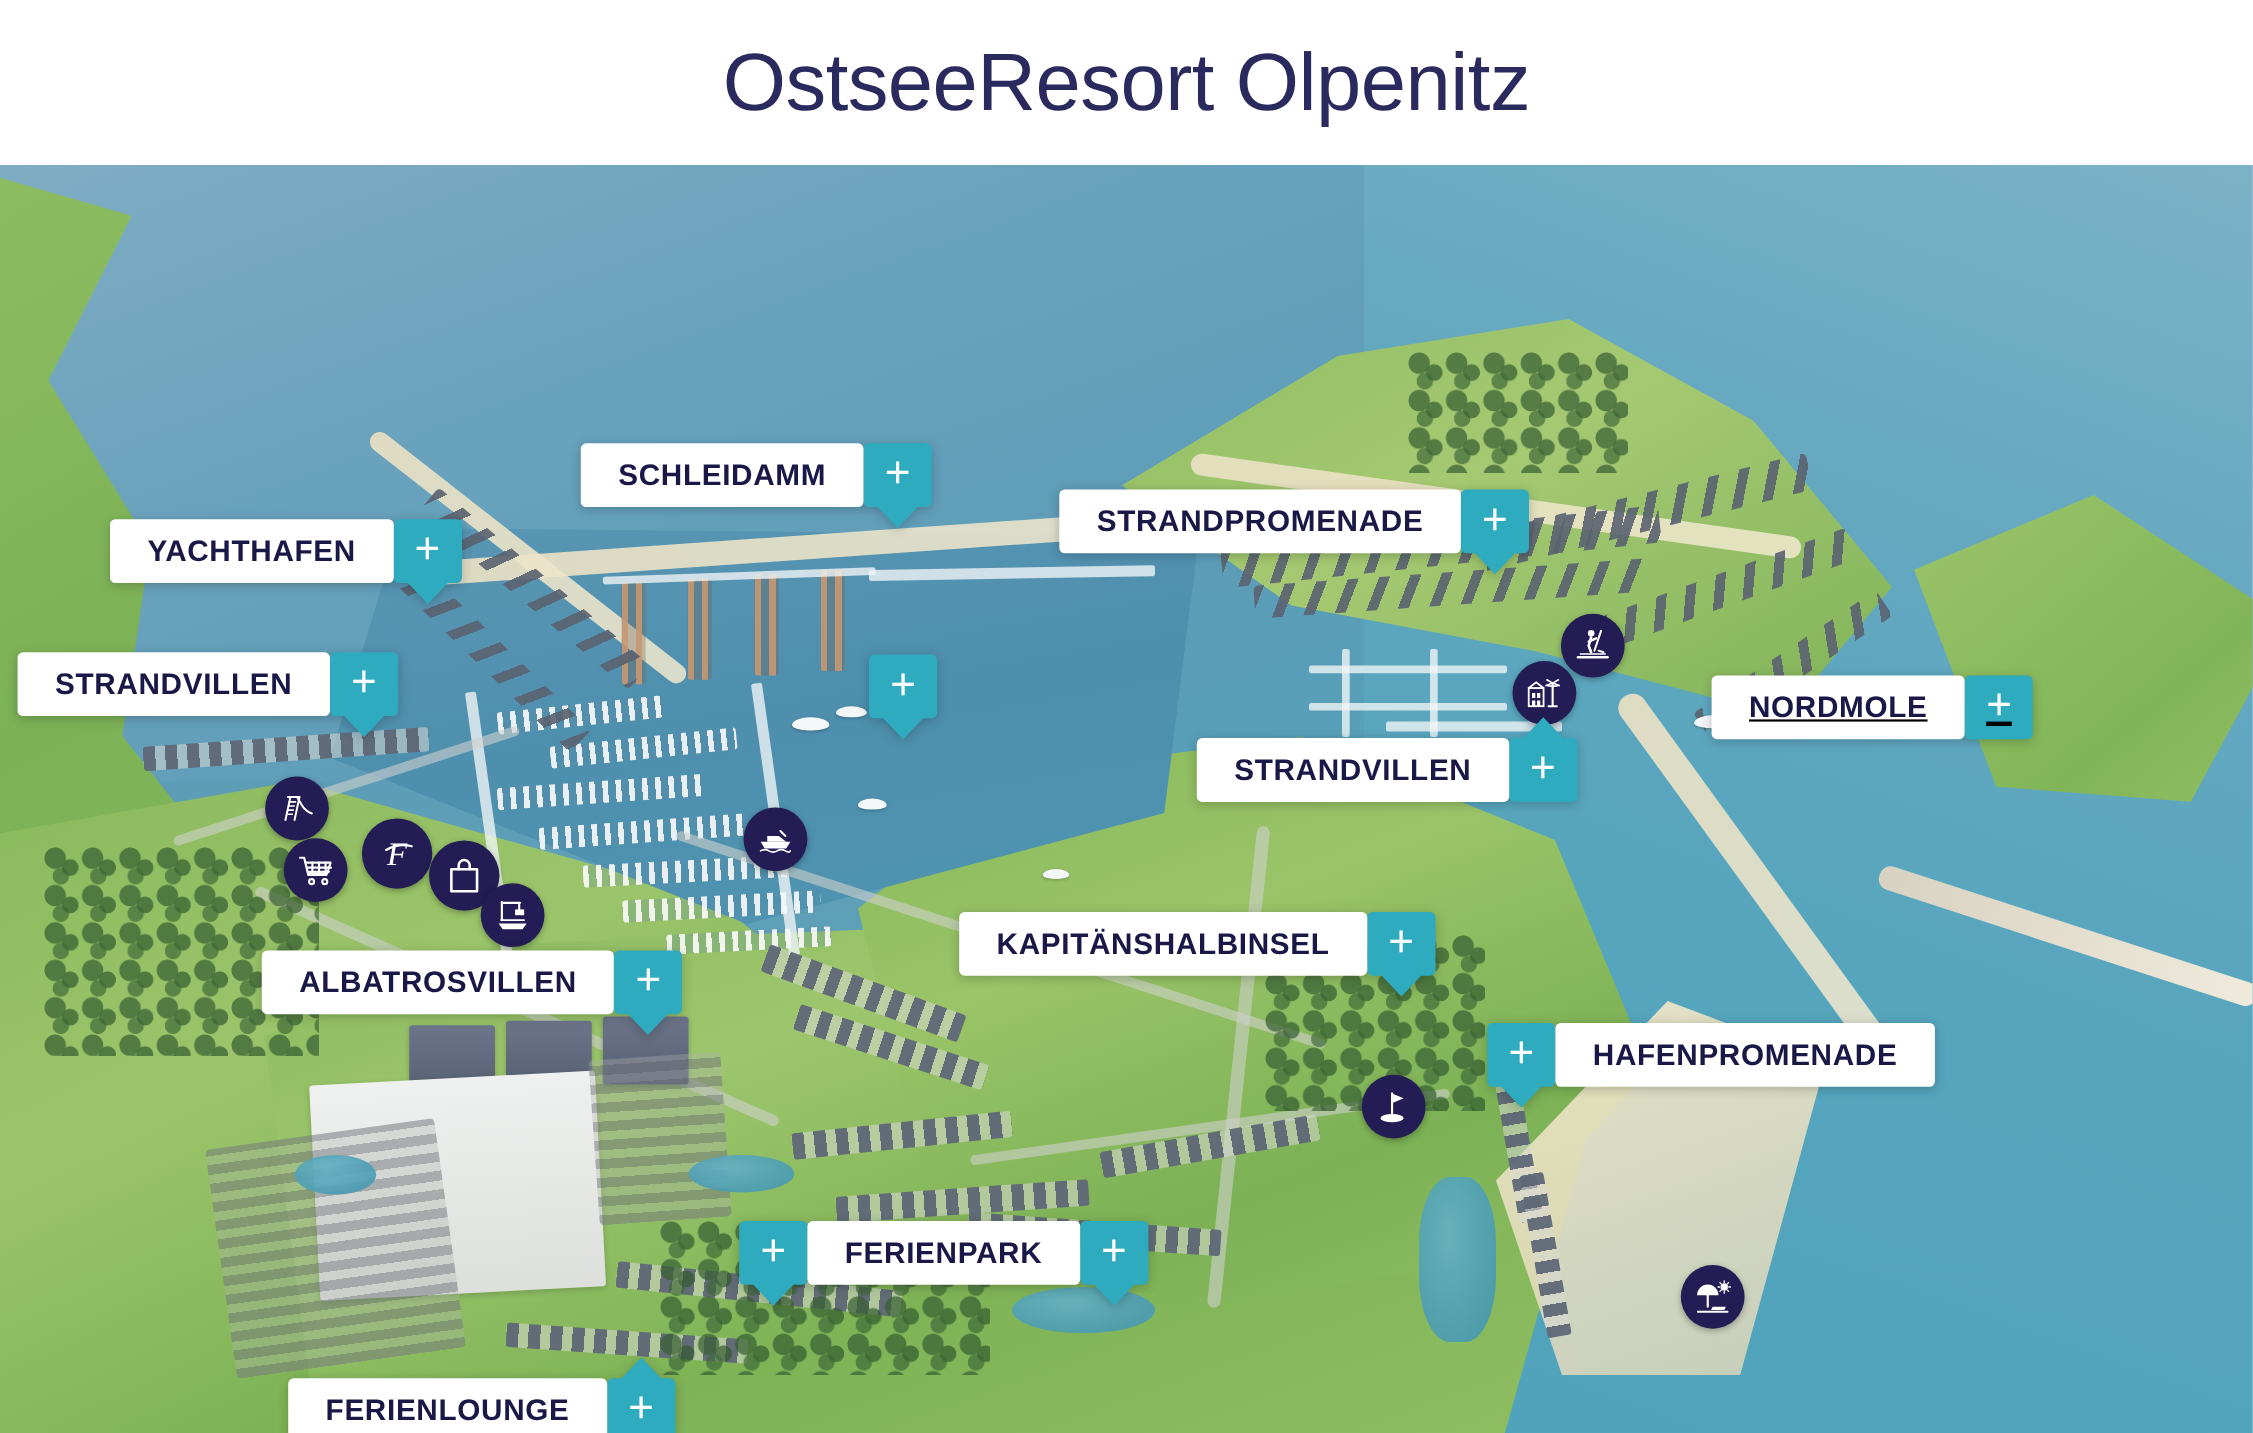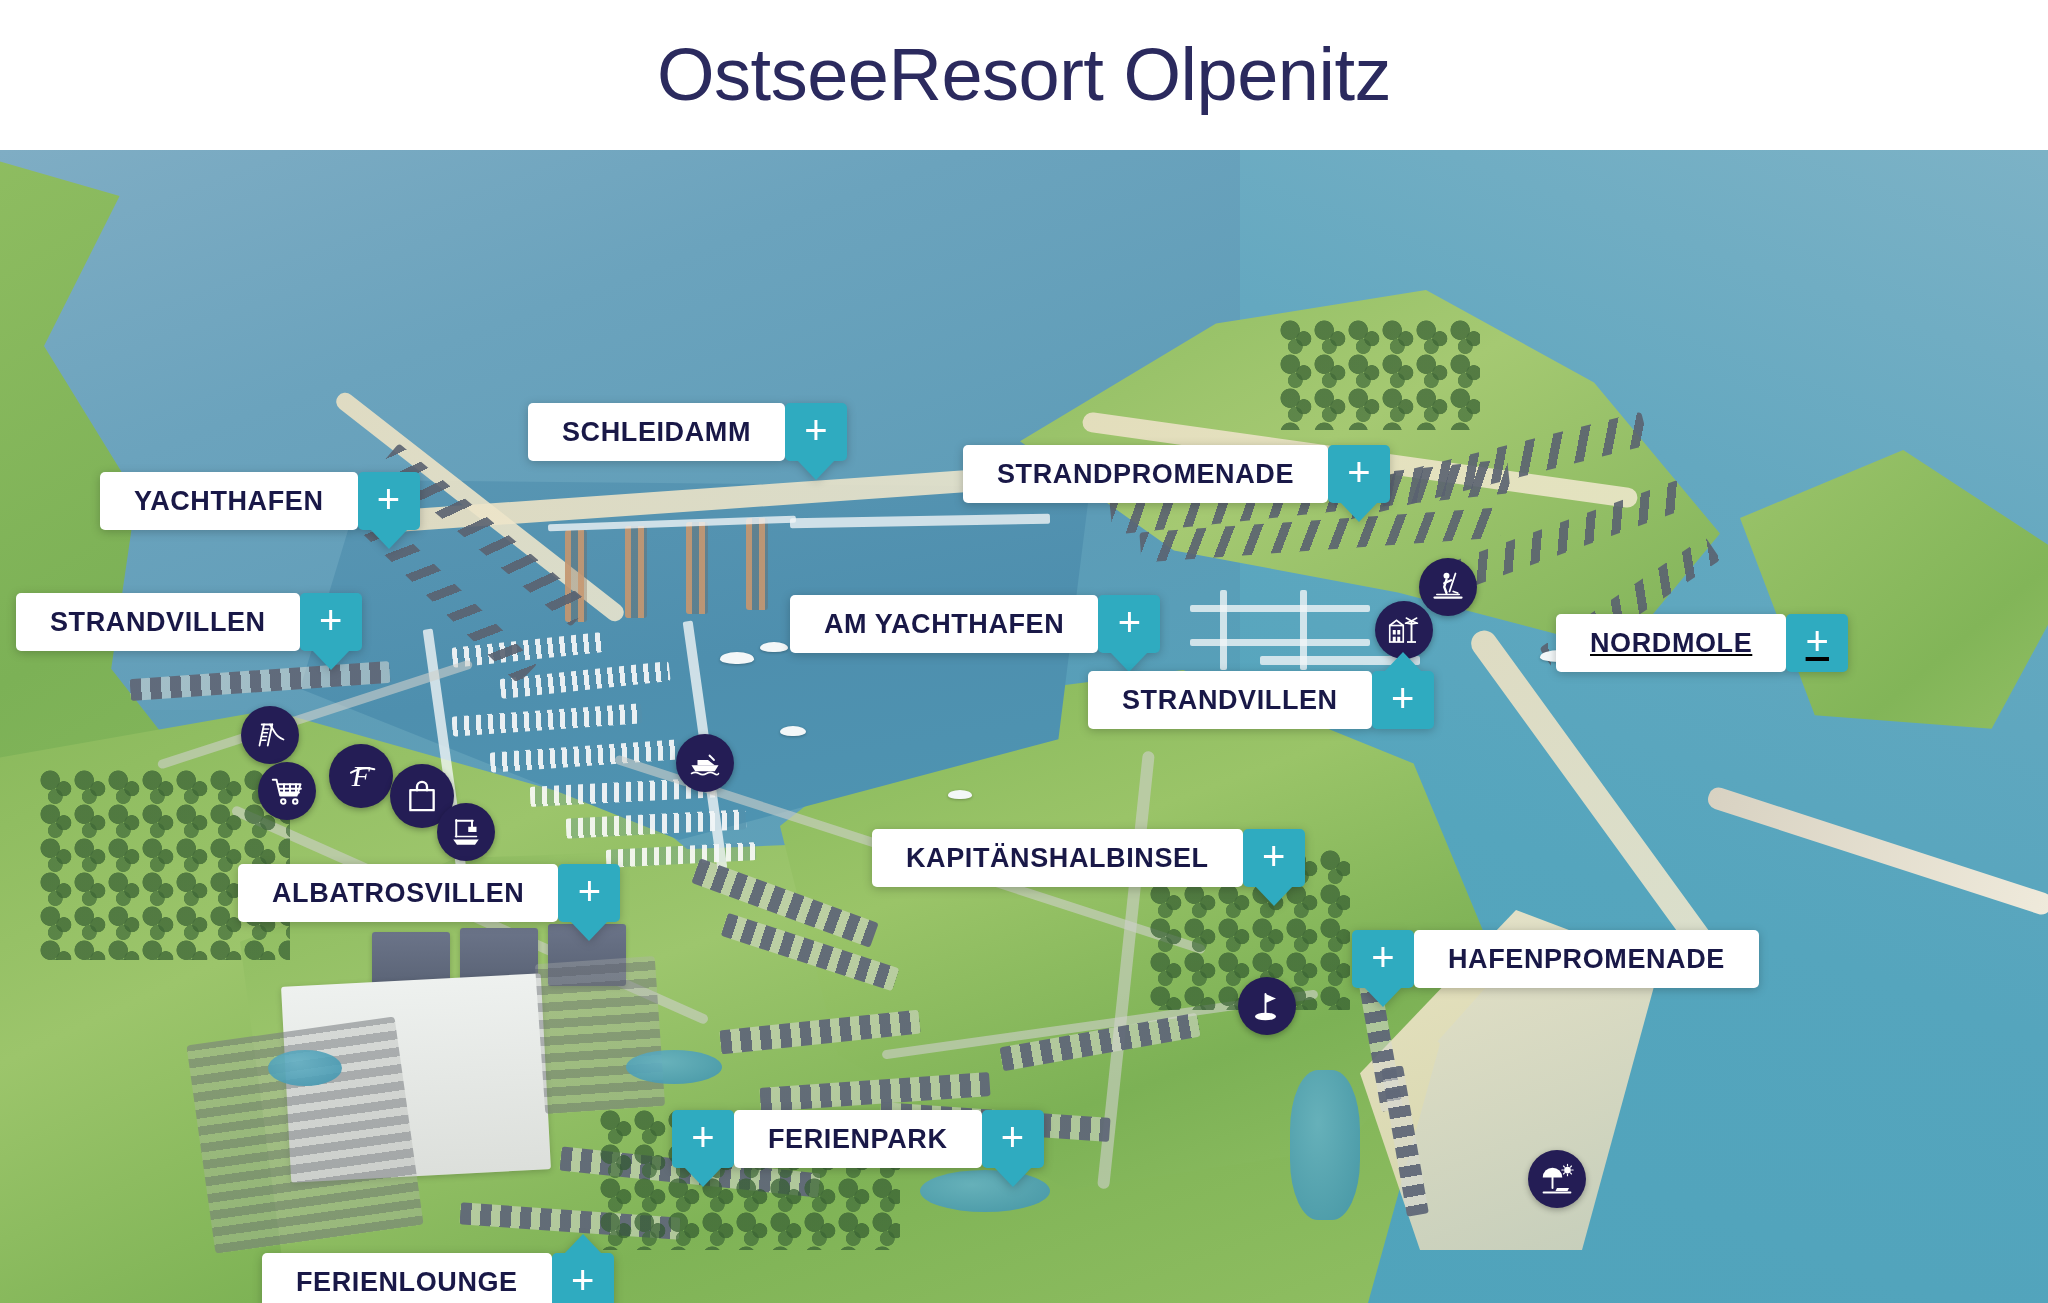--- a/index.html
+++ b/index.html
@@ -536,21 +536,20 @@
             <span class="glyph">+</span>
           </div>
         </div>
         <div class="hotspot" style="left: 16px; top: 443px;">
           <div class="hs-text">STRANDVILLEN</div>
           <div class="hs-plus pt-down">
             <span class="glyph">+</span>
           </div>
         </div>
         <div class="hotspot" style="left: 790px; top: 445px;">
-          <div class="hs-text">AM YACHTHAFEN</div>
           <div class="hs-plus pt-down">
             <span class="glyph">+</span>
           </div>
         </div>
         <div class="hotspot" style="left: 1556px; top: 464px; text-decoration: underline;">
           <div class="hs-text">NORDMOLE</div>
           <div class="hs-plus">
             <span class="glyph">+</span>
           </div>
         </div>

